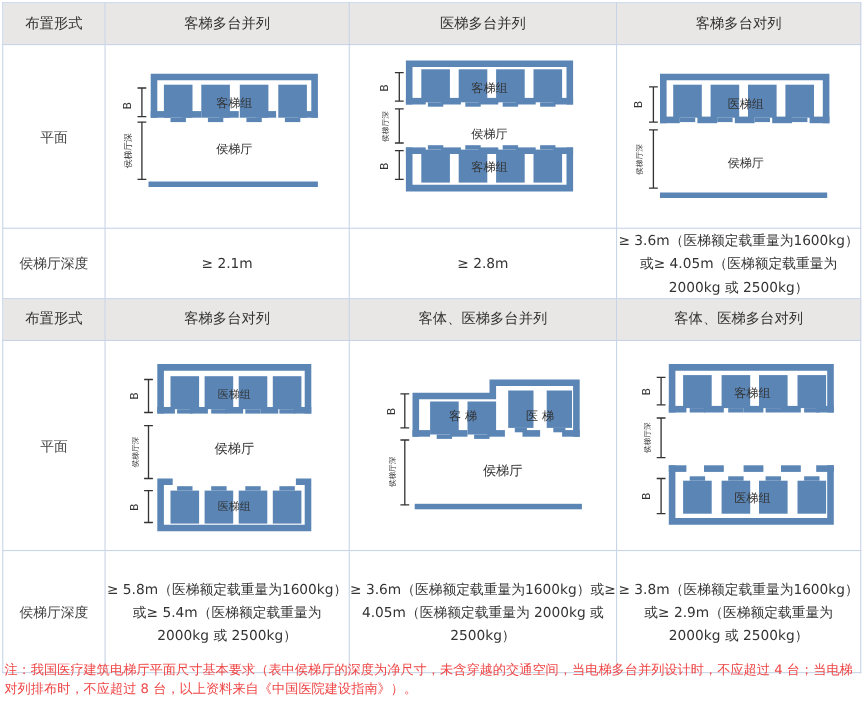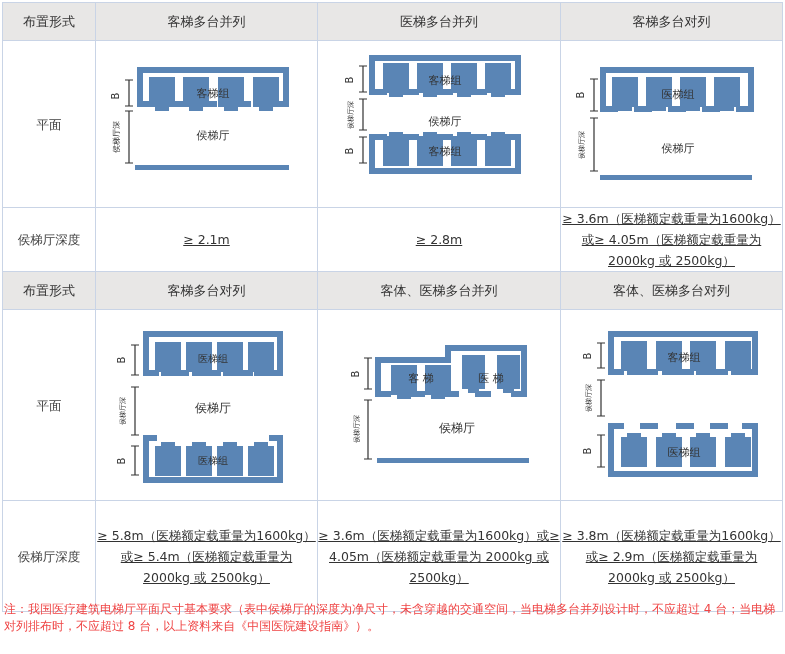--- a/index.html
+++ b/index.html
@@ -8,21 +8,21 @@
   table.spec { position: absolute; left: 2px; top: 2px; border-collapse: collapse;
                table-layout: fixed; width: 780px; }
   table.spec td { border: 1.5px solid #c9d4e6; text-align: center; vertical-align: middle;
                   font-size: 12.5px; line-height: 21px; padding: 0; }
   tr.hdr td { background: #e8e7e6; height: 37px; font-size: 13px; }
   tr.plan1 td { height: 166px; }
   tr.depth1 td { height: 60px; }
   tr.plan2 td { height: 190px; }
   tr.depth2 td { height: 110px; }
   td.label { color: #404040; }
-  .depthtext { padding: 0 8px; text-decoration: underline; }
+  .depthtext { padding: 0 8px; }
   svg { display: block; margin: 0 auto; }
   .note { position: absolute; left: 4px; top: 601px; width: 780px; font-size: 12px;
           line-height: 17px; color: #ef4444; }
   .wall { fill: #5a85b5; }
   .car { fill: #5a85b5; }
   .dim { stroke: #333; stroke-width: 1.2; fill: none; }
   .svgtxt { font-family: "DejaVu Sans", "Liberation Sans", sans-serif; fill: #333; }
 </style>
 </head>
 <body>

